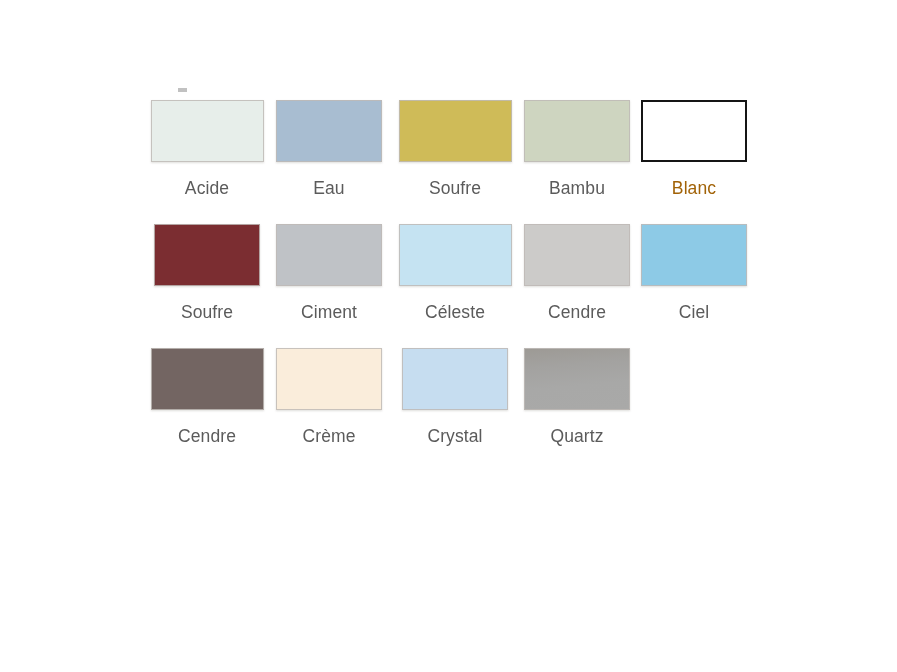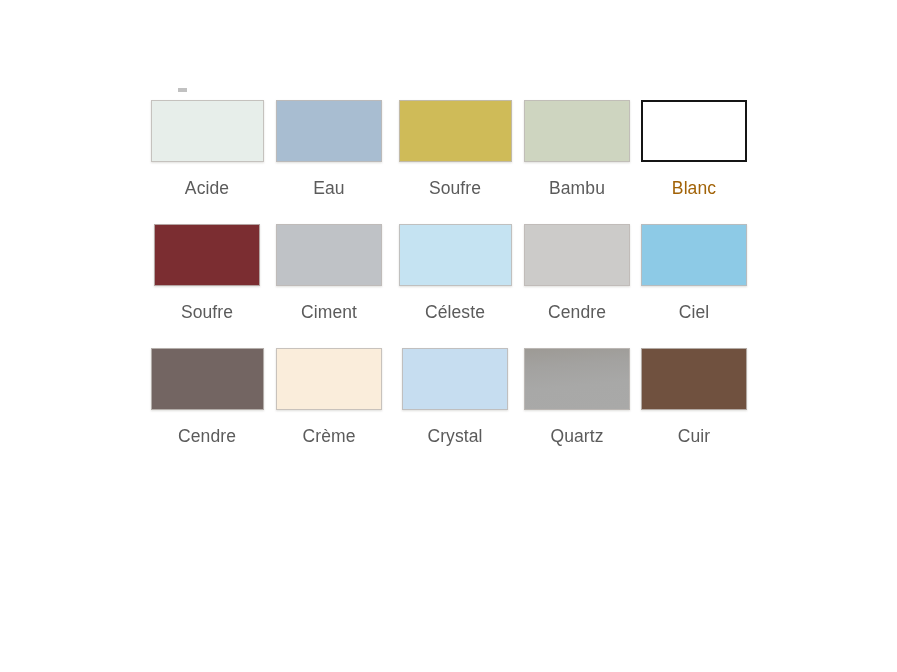--- a/index.html
+++ b/index.html
@@ -141,19 +141,15 @@
         <div class="swatch-label">Crème</div>
       </div>
       <div class="swatch-cell">
         <div class="swatch-chip" style="background: rgb(198, 221, 240);"></div>
         <div class="swatch-label">Crystal</div>
       </div>
       <div class="swatch-cell">
         <div class="swatch-chip" style="background: linear-gradient(175deg, rgb(157, 154, 149) 0%, rgb(163, 162, 160) 28%, rgb(168, 168, 167) 60%, rgb(169, 169, 168) 100%);"></div>
         <div class="swatch-label">Quartz</div>
       </div>
-      <div class="swatch-cell">
-        <div class="swatch-chip" style="background: rgb(112, 81, 63);"></div>
-        <div class="swatch-label">Cuir</div>
-      </div>
     </div>
 
 </div>
 
 </body></html>

